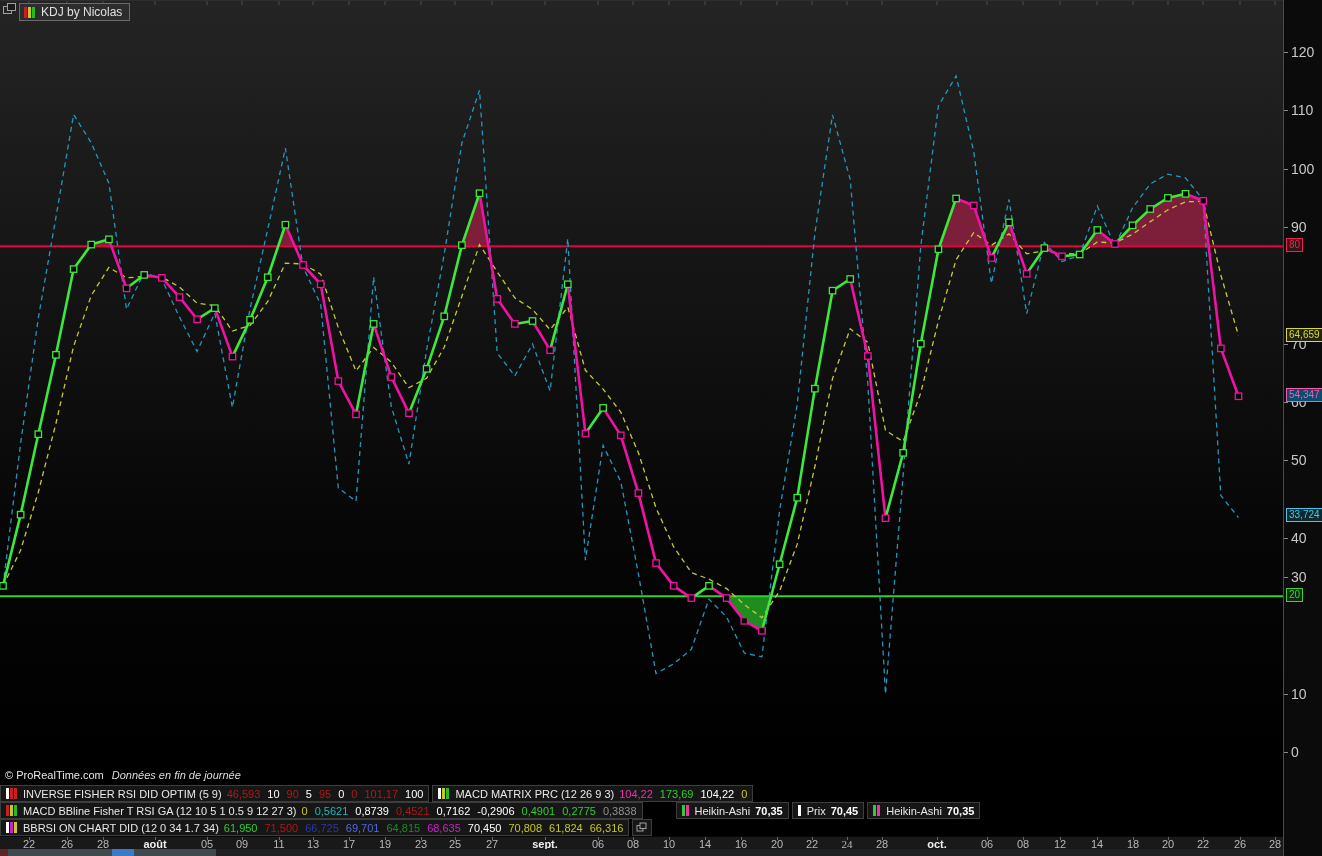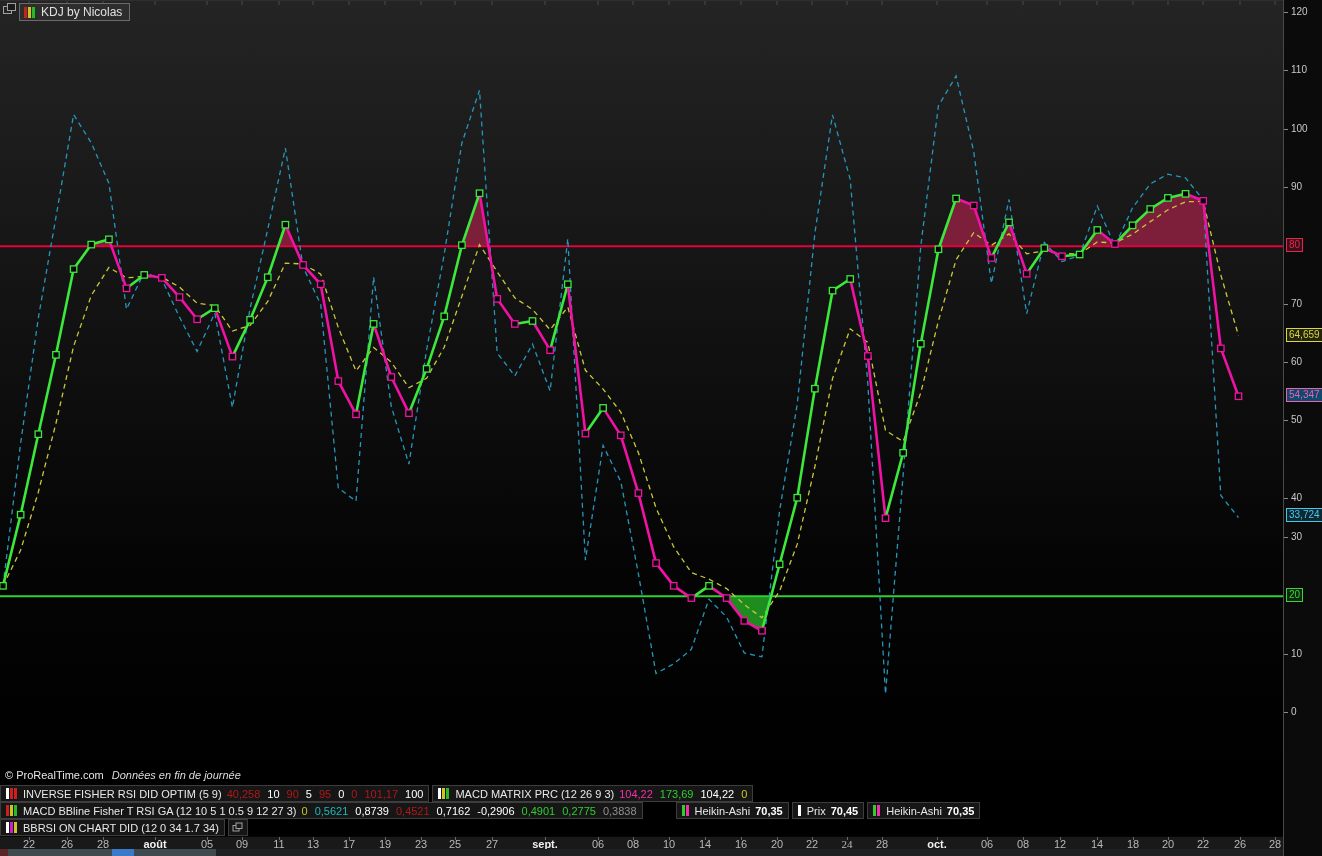--- a/index.html
+++ b/index.html
@@ -9,21 +9,21 @@
   
   .popout{position:absolute;left:2px;top:2px;width:16px;height:14px;cursor:pointer;}
   .titletab{position:absolute;left:19px;top:3px;height:18px;display:flex;align-items:center;gap:5px;
     background:#2d2d2d;border:1px solid #6a6a6a;padding:0 7px 0 4px;box-sizing:border-box;}
   .titletab .t{color:#e0e0e0;font-size:12px;}
   .stripes{display:inline-flex;height:11px;}
   .stripes i{display:inline-block;width:3px;height:11px;margin-right:1px;}
   
   .yaxis{position:absolute;left:1283px;top:0;width:39px;height:856px;background:#0b0b0b;
     border-left:1px solid #4a4a4a;box-sizing:border-box;}
-  .ytick{position:absolute;left:0;width:100%;height:14px;line-height:14px;color:#c8c8c8;font-size:10px;}
+  .ytick{position:absolute;left:0;width:100%;height:14px;line-height:14px;color:#c8c8c8;font-size:14px;margin-top:40px;}
   .ytick .dash{position:absolute;left:0;top:7px;width:4px;height:1px;background:#8a8a8a;}
   .ytick .lab{position:absolute;left:7px;top:0;}
   .ylabel{position:absolute;left:2px;font-size:10px;line-height:12px;padding:0 2px;border:1px solid;
     background:#101010;}
   
   .footer-copy{position:absolute;left:5px;top:769px;font-size:11px;color:#e6e6e6;white-space:nowrap;}
   .footer-copy .ital{font-style:italic;margin-left:8px;color:#dcdcdc;}
   
   .lrow{position:absolute;left:0;display:flex;align-items:center;}
   .chip{display:inline-flex;align-items:center;gap:5px;background:#161616;border:1px solid #3d3d3d;
@@ -314,21 +314,21 @@
   <div id="legends">
       <div class="lrow" style="top: 785px;">
         <div class="chip">
           <span class="stripes">
             <i style="background: rgb(255, 255, 255);"></i>
             <i style="background: rgb(204, 32, 32);"></i>
             <i style="background: rgb(204, 32, 32);"></i>
           </span>
           <span>INVERSE FISHER RSI DID OPTIM (5 9)</span>
           <span class="vals">
-            <span style="color: rgb(176, 24, 24);">40,258</span>
+            <span style="color: rgb(176, 24, 24);">46,593</span>
             <span style="color: rgb(255, 255, 255);">10</span>
             <span style="color: rgb(176, 24, 24);">90</span>
             <span style="color: rgb(255, 255, 255);">5</span>
             <span style="color: rgb(176, 24, 24);">95</span>
             <span style="color: rgb(255, 255, 255);">0</span>
             <span style="color: rgb(176, 24, 24);">0</span>
             <span style="color: rgb(176, 24, 24);">101,17</span>
             <span style="color: rgb(255, 255, 255);">100</span>
           </span>
         </div>
@@ -393,20 +393,32 @@
         </div>
       </div>
       <div class="lrow" style="top: 819px; border-radius: 7px;">
         <div class="chip">
           <span class="stripes">
             <i style="background: rgb(255, 255, 255);"></i>
             <i style="background: rgb(204, 32, 204);"></i>
             <i style="background: rgb(200, 200, 32);"></i>
           </span>
           <span>BBRSI ON CHART DID (12 0 34 1.7 34)</span>
+          <span class="vals">
+            <span style="color: rgb(48, 204, 48);">61,950</span>
+            <span style="color: rgb(176, 24, 24);">71,500</span>
+            <span style="color: rgb(40, 56, 168);">66,725</span>
+            <span style="color: rgb(80, 104, 232);">69,701</span>
+            <span style="color: rgb(32, 136, 32);">64,815</span>
+            <span style="color: rgb(204, 32, 204);">68,635</span>
+            <span style="color: rgb(255, 255, 255);">70,450</span>
+            <span style="color: rgb(200, 200, 32);">70,808</span>
+            <span style="color: rgb(200, 200, 32);">61,824</span>
+            <span style="color: rgb(200, 200, 32);">66,316</span>
+          </span>
         </div>
         <span class="popout-sm">
           <svg width="12" height="11">
             <rect x="1" y="3.5" width="6" height="5.5" fill="none" stroke="#a0a0a0"></rect>
             <rect x="4" y="1" width="6" height="5.5" fill="#1a1a1a" stroke="#a0a0a0"></rect>
           </svg>
         </span>
       </div>
     </div>
 

